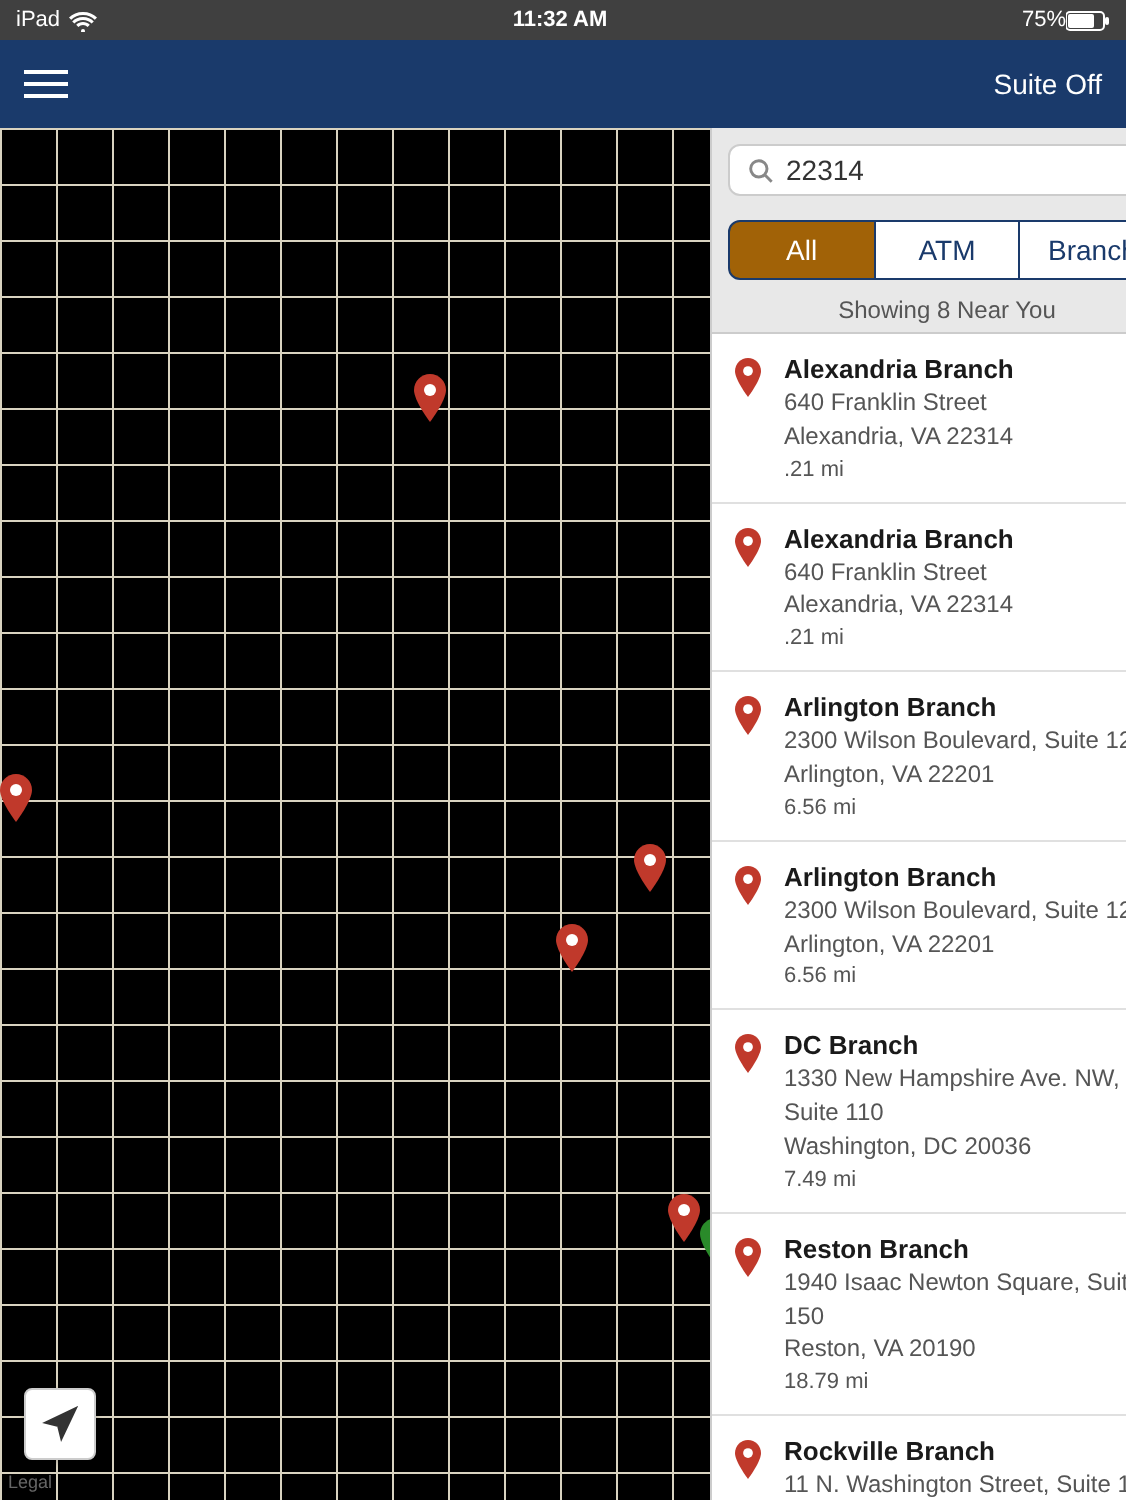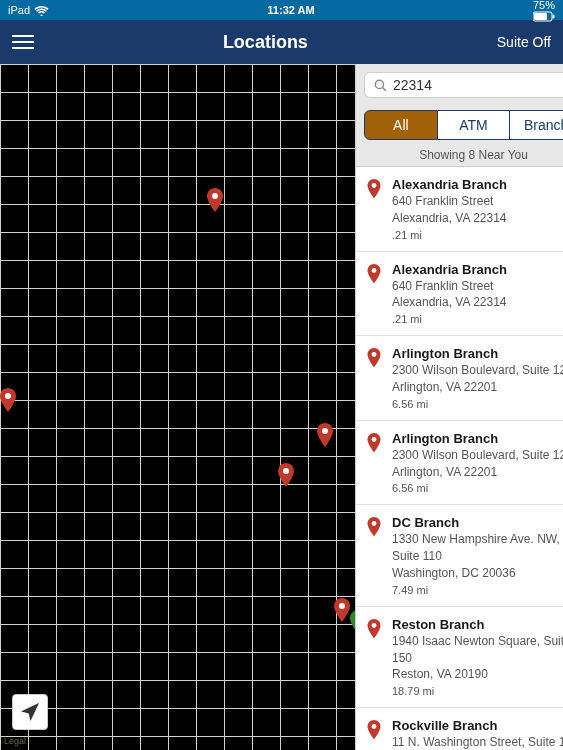--- a/index.html
+++ b/index.html
@@ -1,31 +1,31 @@
 <!DOCTYPE html>
 <html><head>
   <meta charset="utf-8">
   <style>
     * { margin: 0; padding: 0; box-sizing: border-box; }
     body { width: 563px; height: 750px; overflow: hidden; font-family: -apple-system, 'Helvetica Neue', Arial, sans-serif; background: #f0ece0; }
 
     
     .status-bar {
       height: 20px;
-      background: #0369a1;
+      background: #404040;
       display: flex;
       align-items: center;
       justify-content: space-between;
       padding: 4px 8px;
       color: white;
       font-size: 11px;
     }
     .status-left { display: flex; align-items: center; gap: 4px; }
     .status-center { font-weight: 600; }
-    .status-right { display: flex; align-items: center; gap: 0; flex-direction: column; }
+    .status-right { display: flex; align-items: center; gap: 0; }
 
     
     .header {
       height: 44px;
       background: #1a3a6b;
       display: flex;
       align-items: center;
       justify-content: space-between;
       padding: 0 12px;
     }
@@ -205,21 +205,20 @@
       </svg>
   </div>
 </div>
 
 <div class="header">
   <div class="hamburger">
     <span></span>
       <span></span>
       <span></span>
   </div>
-  <div class="header-title">Locations</div>
   <div class="sign-off">Suite Off</div>
 </div>
 
 <div class="main-layout">
 
   <div class="map-area">
     <div class="map-grid" id="map-grid">
         <div class="map-grid-line-h" style="top: 0px;"></div>
         <div class="map-grid-line-h" style="top: 28px;"></div>
         <div class="map-grid-line-h" style="top: 56px;"></div>

